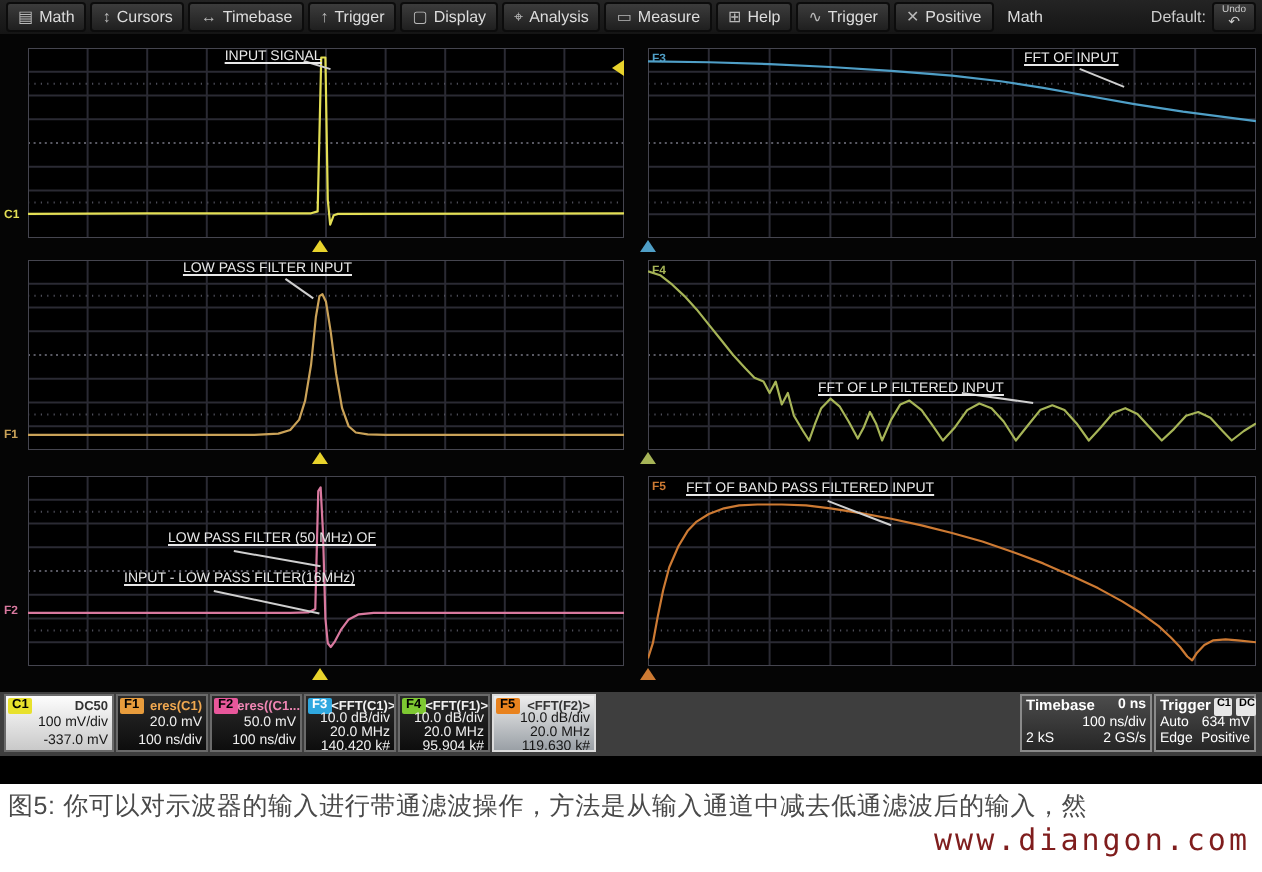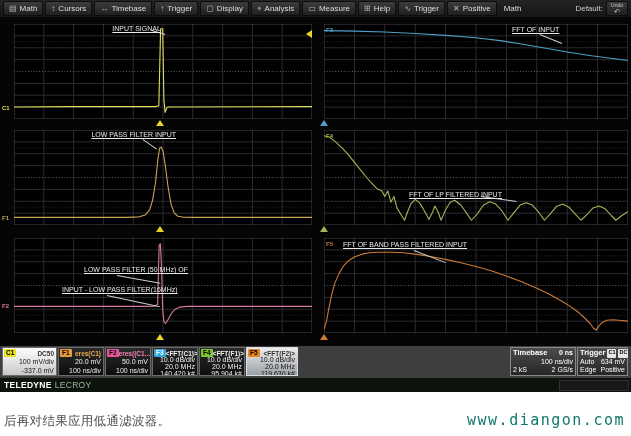--- a/index.html
+++ b/index.html
@@ -48,21 +48,21 @@
   .tbadge{font-size:5.5px;font-weight:bold;background:#e6e6e6;color:#000;padding:0 1px;border-radius:1px;margin-left:2px;line-height:7px;}
   
   .footerbar{position:absolute;top:378px;left:0;width:631px;height:14px;background:#0c130c;display:flex;align-items:center;}
   .brand-bold{color:#fff;font-weight:bold;font-size:8.5px;margin-left:4px;letter-spacing:0.3px;}
   .brand-light{color:#9db49d;font-size:8.5px;margin-left:3px;letter-spacing:0.3px;}
   .fbox{position:absolute;right:2px;top:2px;width:68px;height:9px;background:#181818;border:1px solid #303030;}
   
   .caption{position:absolute;top:392px;left:0;width:631px;height:44px;background:#fff;}
   .capline{position:absolute;left:4px;color:#4a4a4a;font-size:12.5px;white-space:nowrap;letter-spacing:0.3px;}
   .cap1{top:3px;} .cap2{top:21px;}
-  .watermark{position:absolute;top:19px;right:6px;font-size:15px;color:#0f766e;font-family:"DejaVu Sans Mono",monospace;letter-spacing:1.5px;}
+  .watermark{position:absolute;top:19px;right:6px;font-size:15px;color:#7f1d1d;font-family:"DejaVu Sans Mono",monospace;letter-spacing:1.5px;}
 </style>
 </head>
 <body>
 
 <div class="scope">
 
   <div class="menubar">
     <div class="mbtn">
         <span class="mi">▤</span>
         <span>Math</span>
@@ -387,23 +387,18 @@
           <span>Auto</span>
           <span>634 mV</span>
         </div>
       <div class="trow">
           <span>Edge</span>
           <span>Positive</span>
         </div>
     </div>
   </div>
 
-  <div class="footerbar">
-    <span class="brand-bold">TELEDYNE</span>
-    <span class="brand-light">LECROY</span>
-    <div class="fbox"></div>
-  </div>
 </div>
 
 <div class="caption">
-  <div class="capline cap2">后再对结果应用低通滤波器。</div>
+  <div class="capline cap1">图5: 你可以对示波器的输入进行带通滤波操作，方法是从输入通道中减去低通滤波后的输入，然</div>
   <div class="watermark">www.diangon.com</div>
 </div>
 
 </body></html>

